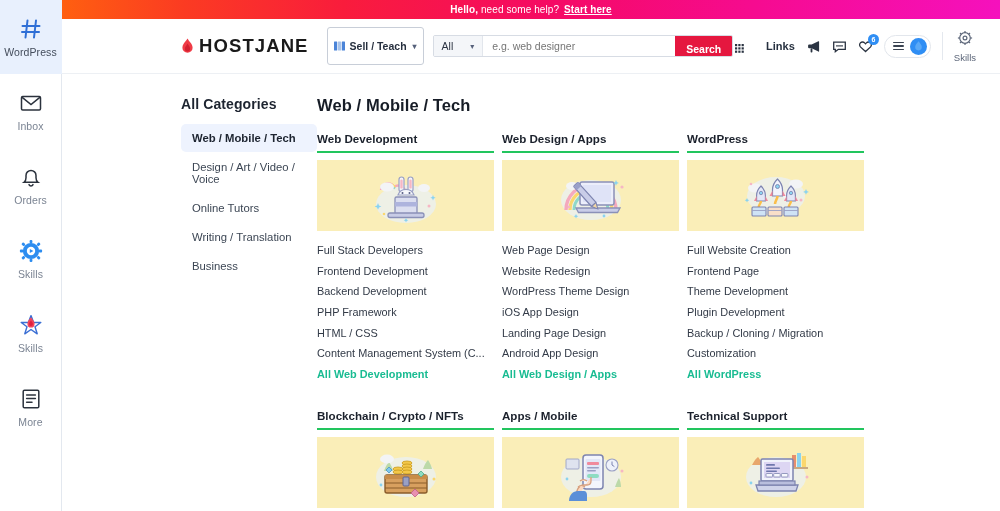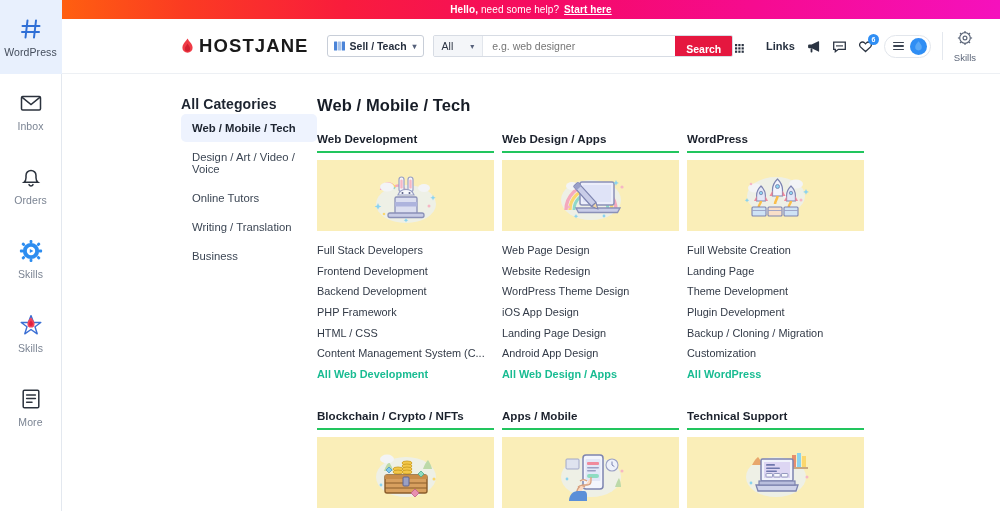--- a/index.html
+++ b/index.html
@@ -64,21 +64,21 @@
     margin-left: 119px; cursor:pointer;
   }
   .logo-flame { width: 13px; height: 17px; display:block; }
   .logo-text {
     font-size: 18.5px; font-weight: 800; color: #1a1a1a;
     letter-spacing: 1.1px;
   }
 
   .searchbar { display:flex; align-items:center; margin-left: 18px; }
   .sell-btn {
-    height: 22px; display:flex; align-items:center; gap:5px;
+    height: 38px; display:flex; align-items:center; gap:5px;
     border: 1px solid #c8ced8; border-radius: 3px;
     background: #fff; padding: 0 6px;
     font-size: 10.5px; color: #27303f; font-weight: 700;
     cursor: pointer;
   }
   .sell-ico { width: 11px; height: 10px; display:block; }
   .caret { font-size: 8px; color:#55607a; margin-left:1px; }
 
   .sfield {
     display:flex; align-items:center; margin-left: 9px;
@@ -135,21 +135,21 @@
   .skills-lbl { font-size:9.5px; color:#5c6679; }
 
   
   .body-area {
     display:flex; height: calc(511px - 19px - 55px);
     overflow:hidden; background:#fff;
   }
   .cats { width: 255px; flex:0 0 255px; padding: 22px 0 0 119px; }
   .cats-title {
     font-size: 14px; font-weight: 700; color:#1d2430;
-    margin-bottom: 2px; letter-spacing:.1px;
+    margin-bottom: 12px; letter-spacing:.1px;
   }
   .cat-item {
     font-size: 11.3px; color:#3c4654;
     padding: 8px 11px; border-radius: 5px;
     margin-bottom: 1px; cursor:pointer;
   }
   .cat-item.active { background:#eef3fe; font-weight:700; color:#1d2430; }
 
   .content { flex:1 1 auto; padding: 22px 24px 0 0; overflow:hidden; }
   .page-title {
@@ -532,21 +532,21 @@
                     <path d="M85 25l.9 2 2 .9-2 .9-.9 2-.9-2-2-.9 2-.9Z"></path>
                     <path d="M26 34l.7 1.6 1.6.7-1.6.7-.7 1.6-.7-1.6-1.6-.7 1.6-.7Z"></path>
                   </g>
                   <circle cx="80" cy="36" r="1.5" fill="#f6b7c4"></circle>
                   <circle cx="30" cy="20" r="1.3" fill="#f6b7c4"></circle>
                 </svg>
               </span>
             </div>
             <div class="card-links">
               <span class="card-link">Full Website Creation</span>
-              <span class="card-link">Landing Page</span>
+              <span class="card-link">Frontend Page</span>
               <span class="card-link">Theme Development</span>
               <span class="card-link">Plugin Development</span>
               <span class="card-link">Backup / Cloning / Migration</span>
               <span class="card-link">Customization</span>
               <span class="card-link all">All WordPress</span>
             </div>
           </div>
 
           <div class="card">
             <div class="card-title">Blockchain / Crypto / NFTs</div>

